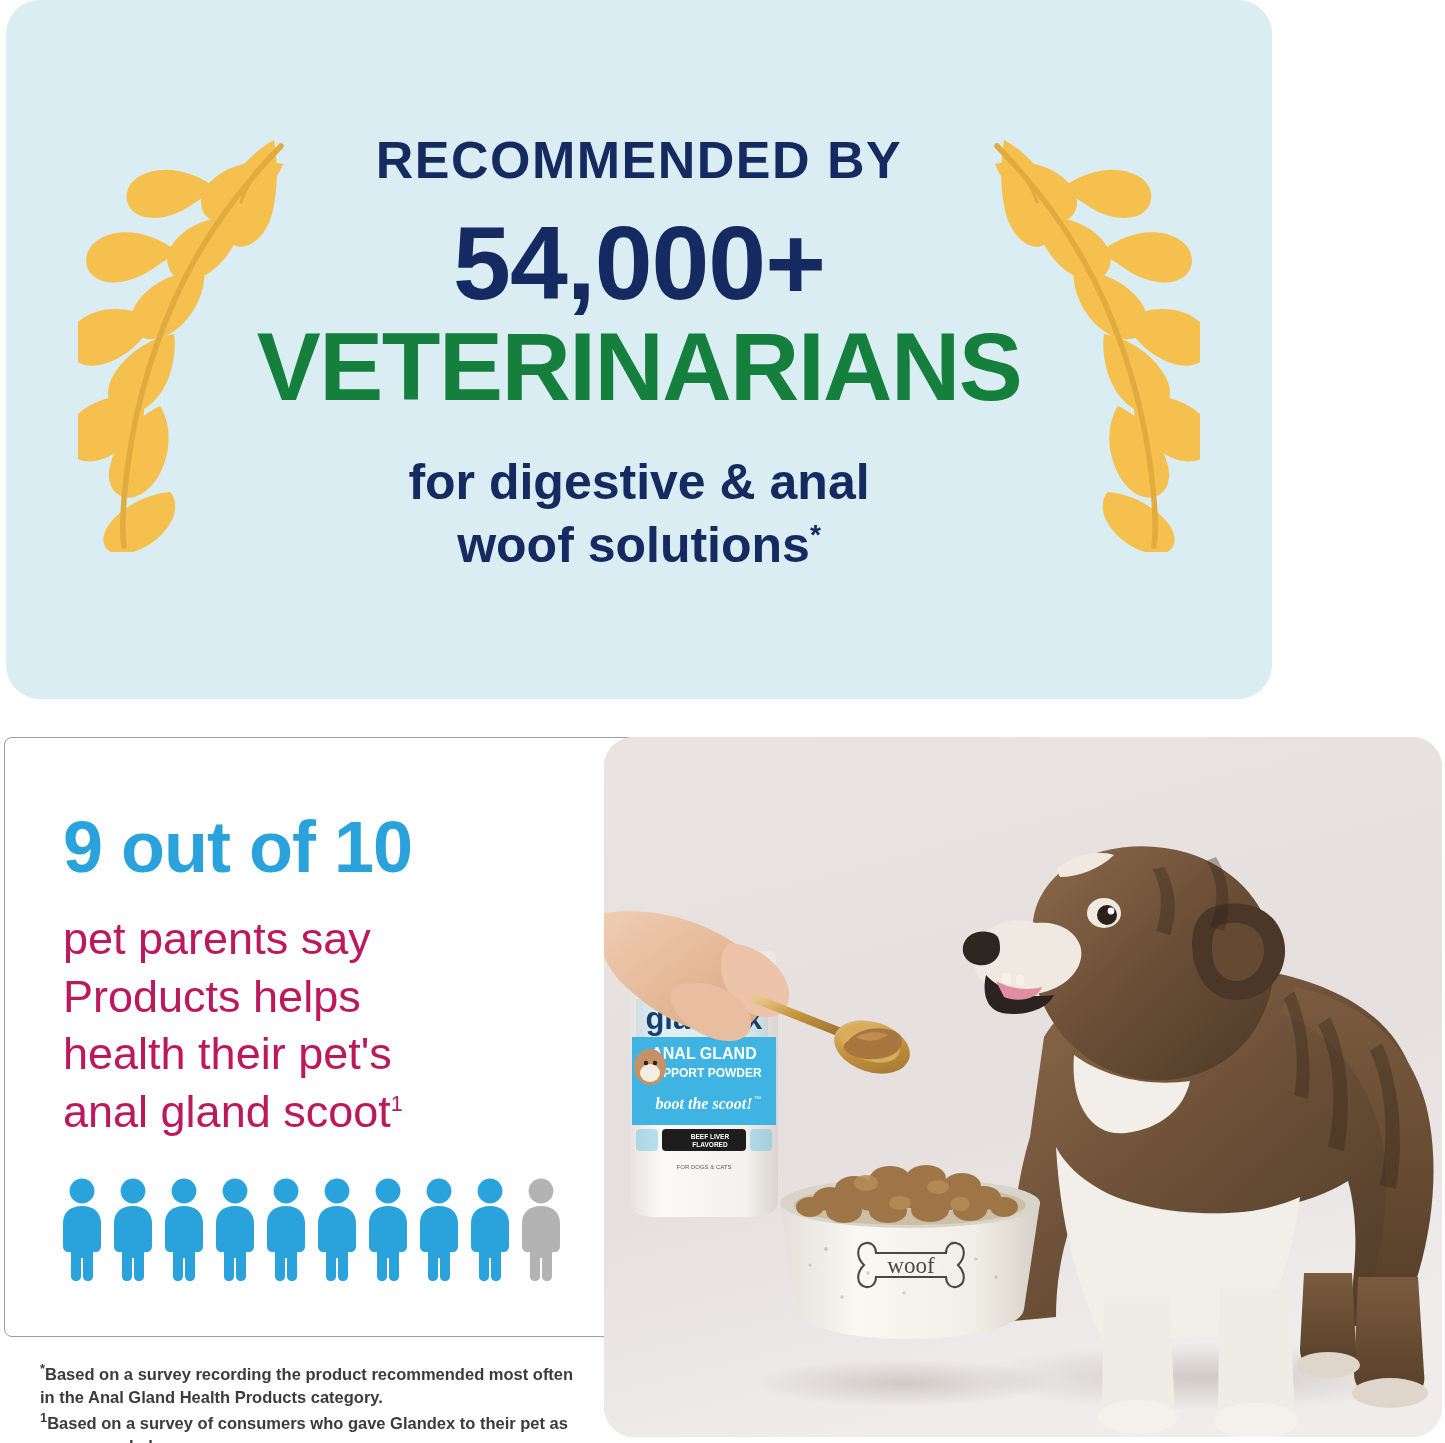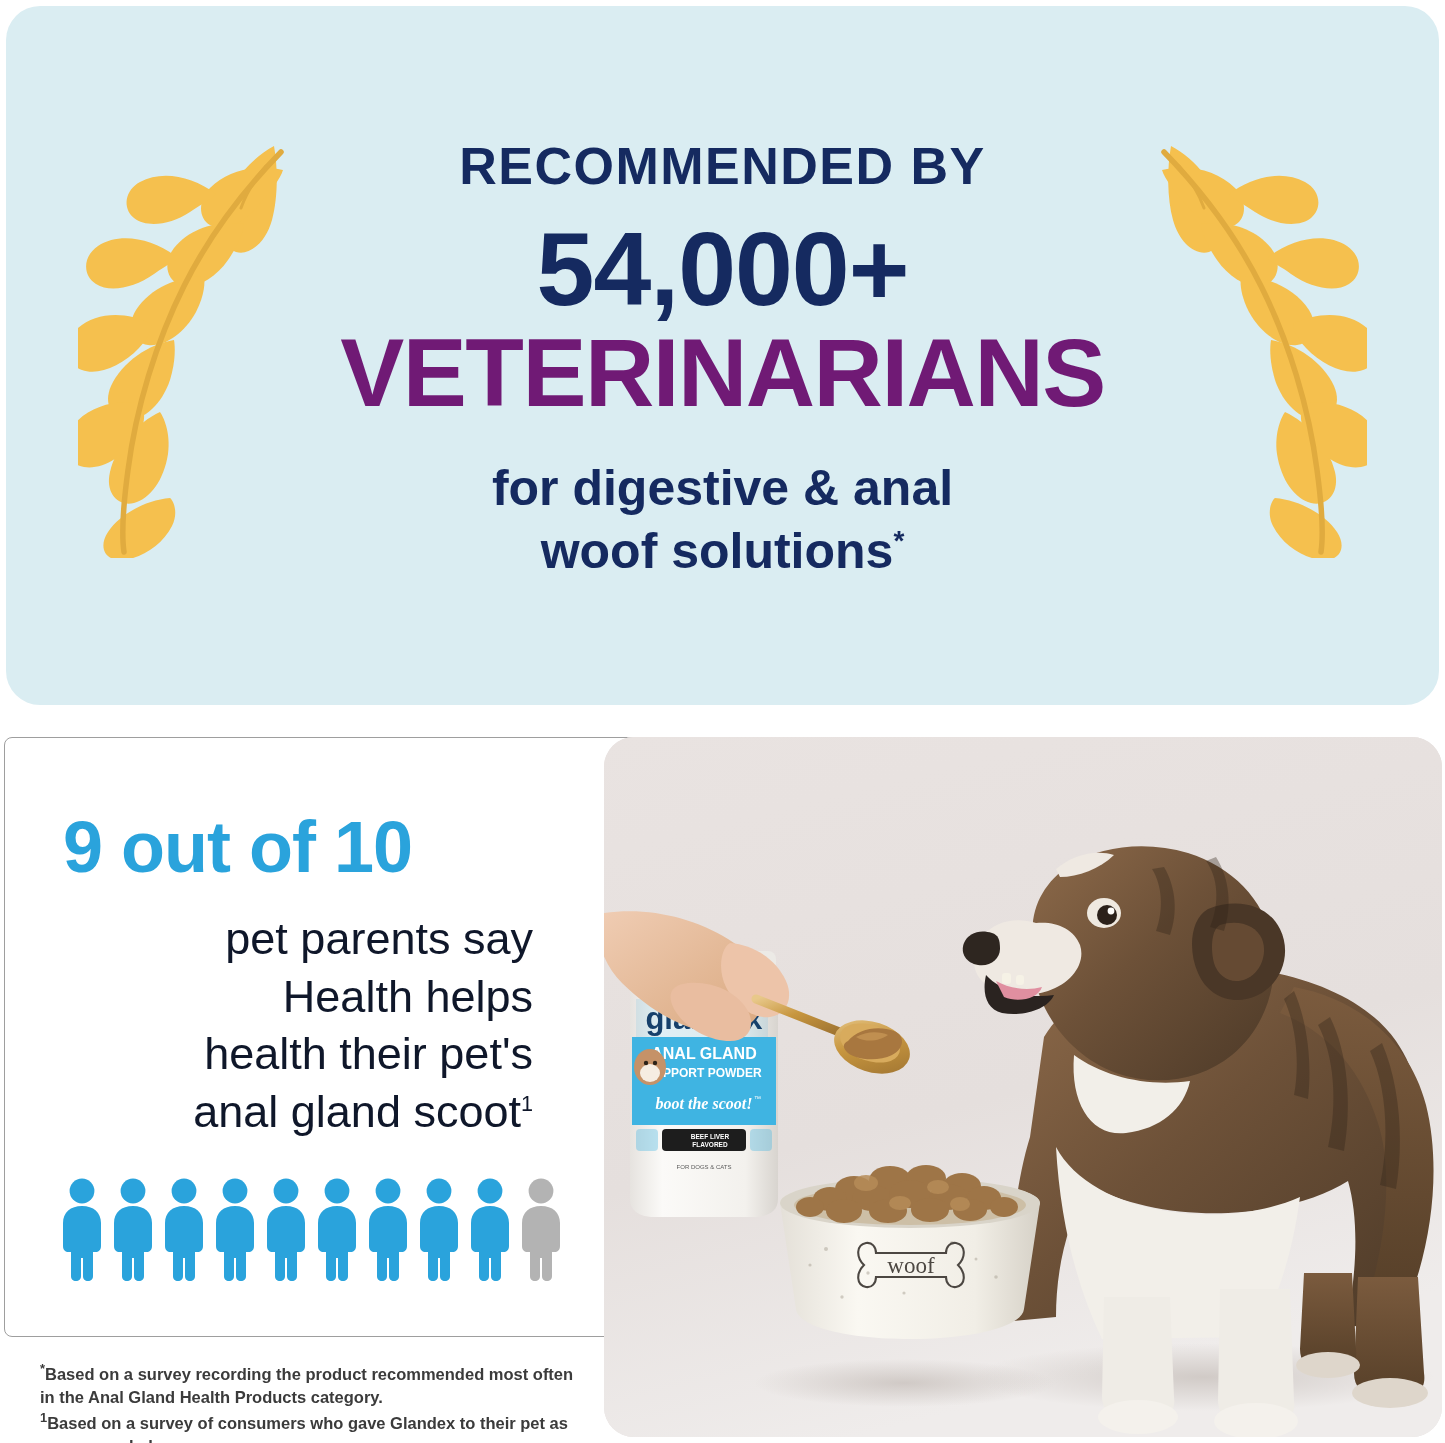--- a/index.html
+++ b/index.html
@@ -7,22 +7,22 @@
     width: 1445px; height: 1443px;
     background: #ffffff;
     font-family: "Liberation Sans", sans-serif;
     overflow: hidden;
   }
   .page { position: relative; width: 1445px; height: 1443px; background: #fff; }
 
   
   .hero {
     position: absolute;
-    left: 6px; top: 6px;
-    width: 1433px; height: 699px;
+    left: 6px; top: 0;
+    width: 1266px; height: 699px;
     background: #daedf2;
     border-radius: 34px;
     overflow: hidden;
   }
   .hero-text {
     position: absolute;
     left: 50%; top: 132px;
     transform: translateX(-50%);
     width: 900px;
     text-align: center;
@@ -42,21 +42,21 @@
     letter-spacing: -1px;
     margin-top: 14px;
     color: #152a60;
   }
   .line-vets {
     font-size: 96px;
     font-weight: 700;
     line-height: 1.0;
     letter-spacing: -1.5px;
     margin-top: -6px;
-    color: #701a75;
+    color: #15803d;
   }
   .line-sub {
     font-size: 50px;
     font-weight: 700;
     line-height: 1.26;
     margin-top: 36px;
     color: #152a60;
   }
   .line-sub sup { font-size: 0.56em; vertical-align: super; }
 
@@ -78,22 +78,21 @@
     position: absolute; left: 58px; top: 68px;
     font-size: 72px; font-weight: 700;
     color: #2aa3dc; letter-spacing: -1px;
     white-space: nowrap;
   }
   .stat-body {
     position: absolute; left: 58px; top: 172px;
     width: 470px;
     font-size: 45px; font-weight: 400;
     line-height: 1.28;
-    color: #0f172a;
-    text-align: right;
+    color: #be185d;
   }
   .stat-body sup { font-size: 0.48em; vertical-align: super; }
 
   .people-row {
     position: absolute;
     left: 56px; top: 440px;
     display: flex;
     gap: 9px;
   }
 
@@ -174,21 +173,21 @@
         <span>for digestive &amp; anal</span><br>
         <span>woof solutions</span><sup>*</sup>
       </div>
     </div>
   </section>
 
   <section class="stat-card">
     <div class="stat-head">9 out of 10</div>
     <div class="stat-body">
       <span>pet parents say</span><br>
-      <span>Health helps</span><br>
+      <span>Products helps</span><br>
       <span>health their pet's</span><br>
       <span>anal gland scoot</span><sup>1</sup>
     </div>
 
     <div class="people-row" id="people-row">
         <svg width="42" height="104" viewBox="0 0 42 104">
           <circle cx="21" cy="13" r="12.4" fill="#2aa3dc"></circle>
           <path d="M21 28 C9.5 28 2 34.5 2 45 L2 68 C2 72 4.5 74 7.5 74 L10 74 L10 98 C10 101.5 12 103 15 103 C18 103 20 101.5 20 98 L20 80 L22 80 L22 98 C22 101.5 24 103 27 103 C30 103 32 101.5 32 98 L32 74 L34.5 74 C37.5 74 40 72 40 68 L40 45 C40 34.5 32.5 28 21 28 Z" fill="#2aa3dc"></path>
         </svg>
         <svg width="42" height="104" viewBox="0 0 42 104">

